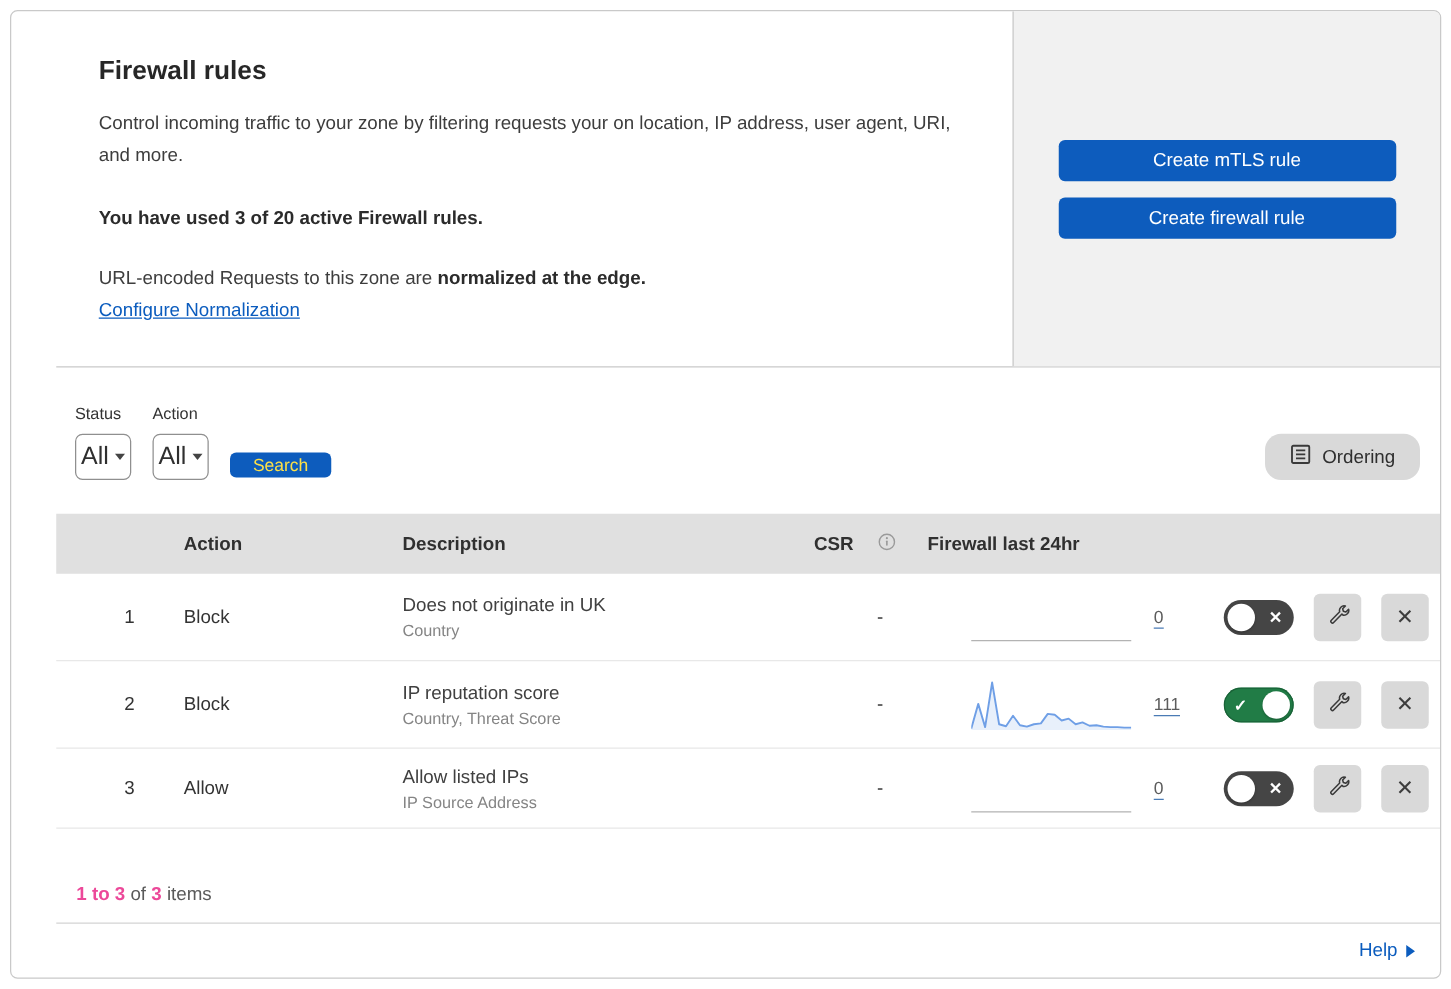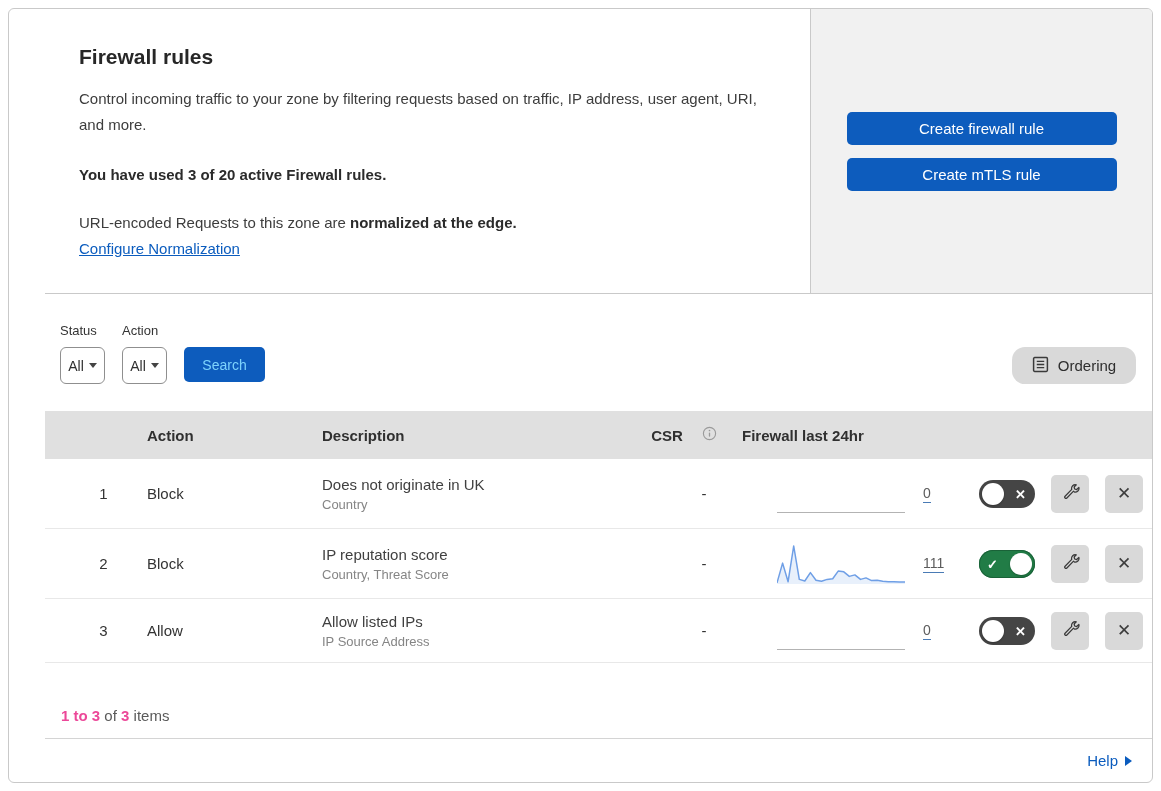--- a/index.html
+++ b/index.html
@@ -25,23 +25,23 @@
   .btn-primary {
     width: 270px; height: 33px; border: none; border-radius: 5px;
     background: #0d5cbd; color: #fff; font-size: 15px; font-family: inherit; cursor: pointer;
   }
   
   .filterbar { height: 117px; flex: none; display: flex; align-items: flex-end; gap: 17px; padding: 0 16px 27px 15px; }
   .fgroup { display: flex; flex-direction: column; gap: 9px; }
   .flabel { font-size: 13px; color: #333; }
   .search-box { width: 198px; height: 37px; border: 1px solid #8f8f8f; border-radius: 8px; background: #fff; display: flex; align-items: center; padding: 0 10px; gap: 8px; }
   .search-input { border: none; outline: none; flex: 1; font-size: 14px; font-family: inherit; background: transparent; }
-  .select { width: 45px; height: 37px; border: 1px solid #8f8f8f; border-radius: 6px; background: #fff; display: flex; align-items: center; justify-content: center; gap: 5px; font-size: 14px; color: #2f2f2f; cursor: pointer; }
+  .select { width: 45px; height: 37px; border: 1px solid #8f8f8f; border-radius: 6px; background: #fff; display: flex; align-items: center; justify-content: center; gap: 5px; font-size: 20px; color: #2f2f2f; cursor: pointer; }
   .caret { width: 0; height: 0; border-left: 4px solid transparent; border-right: 4px solid transparent; border-top: 5px solid #444; }
-  .search-btn { width: 81px; height: 35px; margin-bottom: 2px; border: none; border-radius: 5px; background: #0d5cbd; color: #7dd3fc; font-size: 14px; font-family: inherit; cursor: pointer; }
+  .search-btn { width: 81px; height: 20px; margin-bottom: 2px; border: none; border-radius: 5px; background: #0d5cbd; color: #fde047; font-size: 14px; font-family: inherit; cursor: pointer; }
   .ordering-btn { margin-left: auto; width: 124px; height: 37px; border: none; border-radius: 13px; background: #d9d9d9; display: flex; align-items: center; justify-content: center; gap: 9px; font-size: 15px; color: #2e2e2e; font-family: inherit; cursor: pointer; }
   
   .thead, .trow { display: grid; grid-template-columns: 95px 175px 324px 90px 250px 1fr; align-items: center; }
   .thead { height: 48px; flex: none; background: #e0e0e0; font-size: 15px; font-weight: 600; color: #303030; }
   .th-action, .cell-action { padding-left: 7px; }
   .th-desc { padding-left: 7px; }
   .th-csr { display: flex; align-items: center; justify-content: center; gap: 19px; }
   .th-activity { padding-left: 13px; }
   .trow { height: 70px; flex: none; border-bottom: 1px solid #e8e8e8; }
   .trow.last { height: 64px; }
@@ -77,28 +77,28 @@
   .help-arrow { width: 0; height: 0; border-top: 5px solid transparent; border-bottom: 5px solid transparent; border-left: 7px solid #0b5cbe; }
 </style>
 </head>
 <body>
 
 <div class="card">
 
   <div class="hero">
     <div class="hero-left">
       <div class="hero-title">Firewall rules</div>
-      <div class="hero-desc">Control incoming traffic to your zone by filtering requests based on traffic, IP address, user agent, URI, and more.</div>
+      <div class="hero-desc">Control incoming traffic to your zone by filtering requests your on location, IP address, user agent, URI, and more.</div>
       <div class="hero-usage">You have used 3 of 20 active Firewall rules.</div>
       <div class="hero-norm"><span>URL-encoded Requests to this zone are </span><strong>normalized at the edge.</strong></div>
       <a class="norm-link">Configure Normalization</a>
     </div>
     <div class="hero-right">
+      <button class="btn-primary">Create mTLS rule</button>
       <button class="btn-primary">Create firewall rule</button>
-      <button class="btn-primary">Create mTLS rule</button>
     </div>
   </div>
 
   <div class="filterbar">
     <div class="fgroup">
       <label class="flabel">Status</label>
       <div class="select">
         <span>All</span>
         <span class="caret"></span>
       </div>

